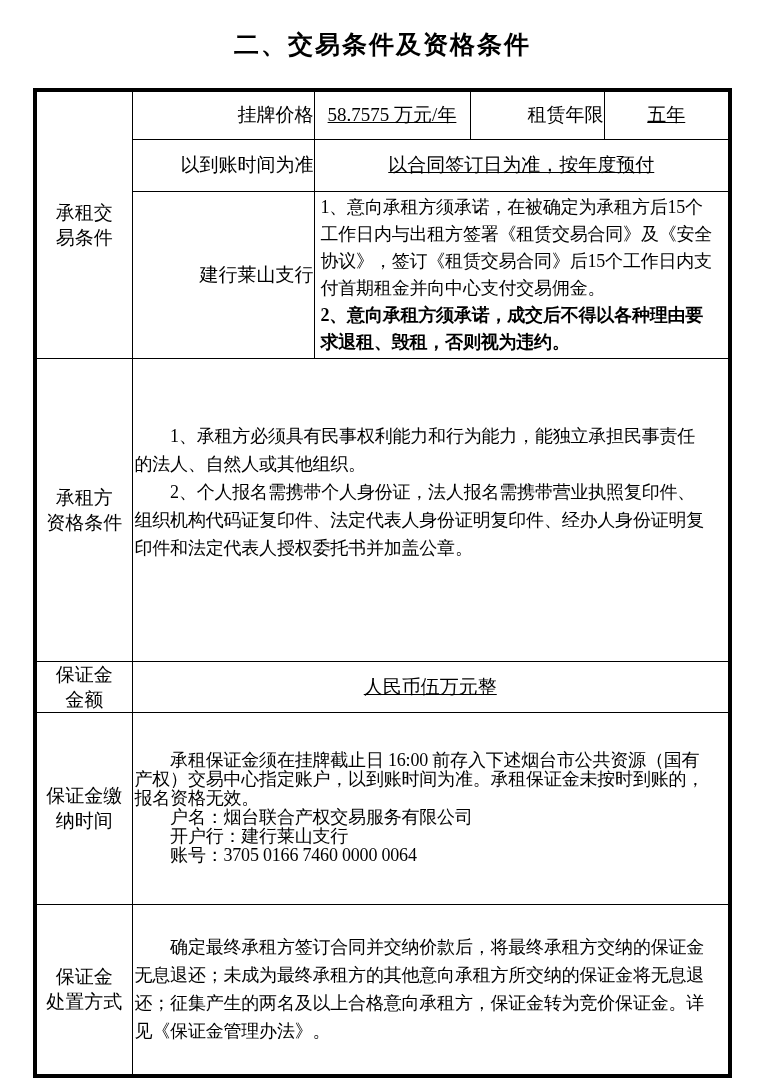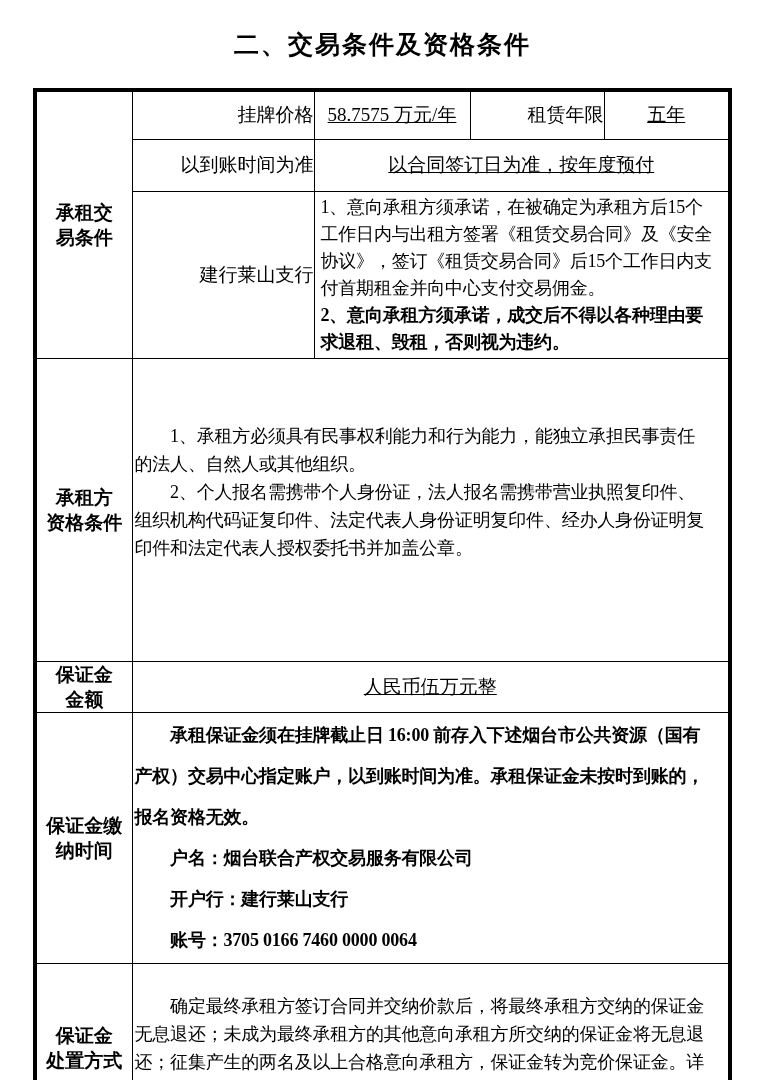--- a/index.html
+++ b/index.html
@@ -38,21 +38,21 @@
   }
   tr.r1 { height: 49px; }
   tr.r2 { height: 52px; }
   tr.r3 { height: 163px; }
   tr.r4 { height: 303px; }
   tr.r5 { height: 50px; }
   tr.r6 { height: 192px; }
   tr.r7 { height: 172px; }
 
   .label-cell {
-    font-weight: bold;
+    font-weight: normal;
     text-align: center;
     vertical-align: middle;
     font-size: 19px;
     line-height: 25px;
     white-space: pre-line;
   }
   .sub-label {
     text-align: right;
     vertical-align: middle;
     font-size: 19px;
@@ -65,21 +65,21 @@
   }
   .content {
     font-size: 18px;
     vertical-align: middle;
     padding: 2px 4px 2px 2px;
     letter-spacing: -0.2px;
   }
   .pre { white-space: pre; }
   .r3-content { line-height: 27px; padding-left: 6px; }
   .r4-content { line-height: 28px; padding-bottom: 38px; }
-  .r6-content { line-height: 41px; font-weight: bold; }
+  .r6-content { line-height: 19px; }
   .r7-content { line-height: 28px; }
   .bold { font-weight: bold; }
 </style>
 </head>
 <body>
 
 <div class="page">
 
   <div class="title">二、交易条件及资格条件</div>
 

